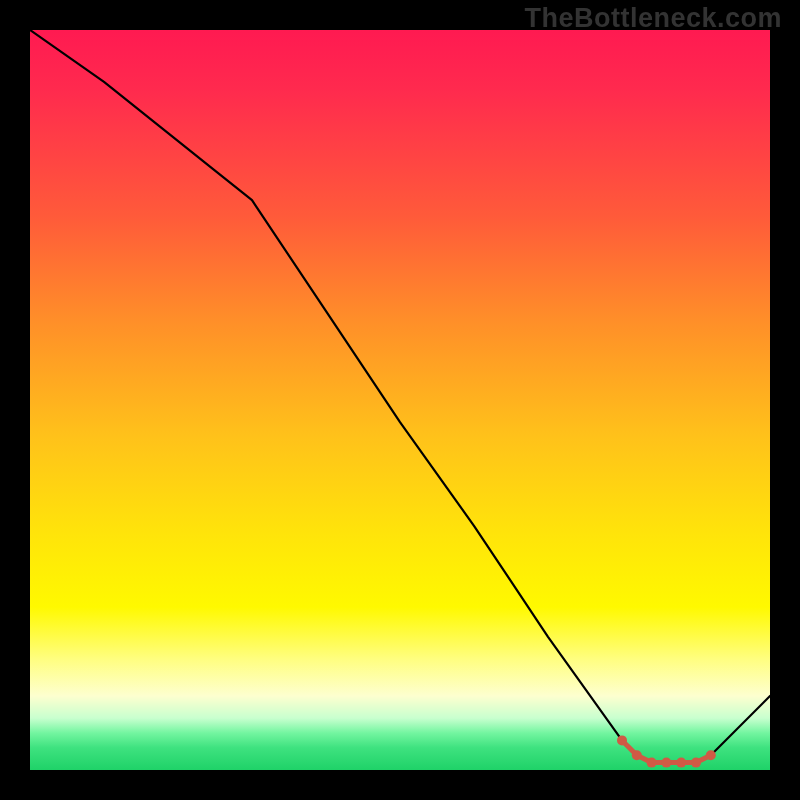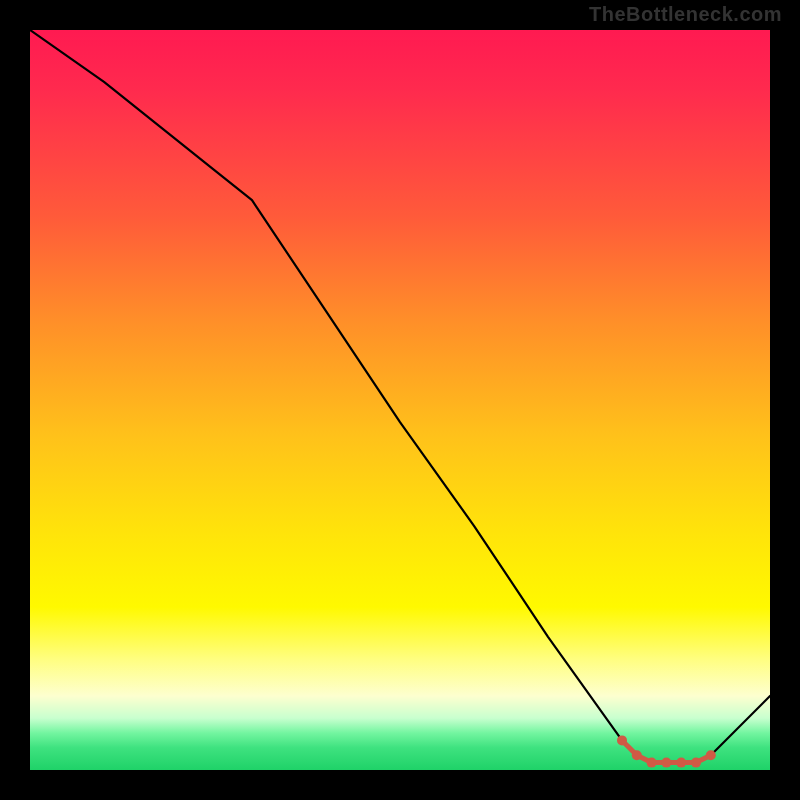--- a/index.html
+++ b/index.html
@@ -15,21 +15,21 @@
     position: relative;
     width: 800px;
     height: 800px;
     background: #000;
   }
   .attribution {
     position: absolute;
     top: 3px;
     right: 18px;
     color: #333;
-    font-size: 20px;
+    font-size: 27px;
     font-weight: 600;
     letter-spacing: 0.5px;
   }
   .plot-area {
     position: absolute;
     left: 30px;
     top: 30px;
     width: 740px;
     height: 740px;
     

